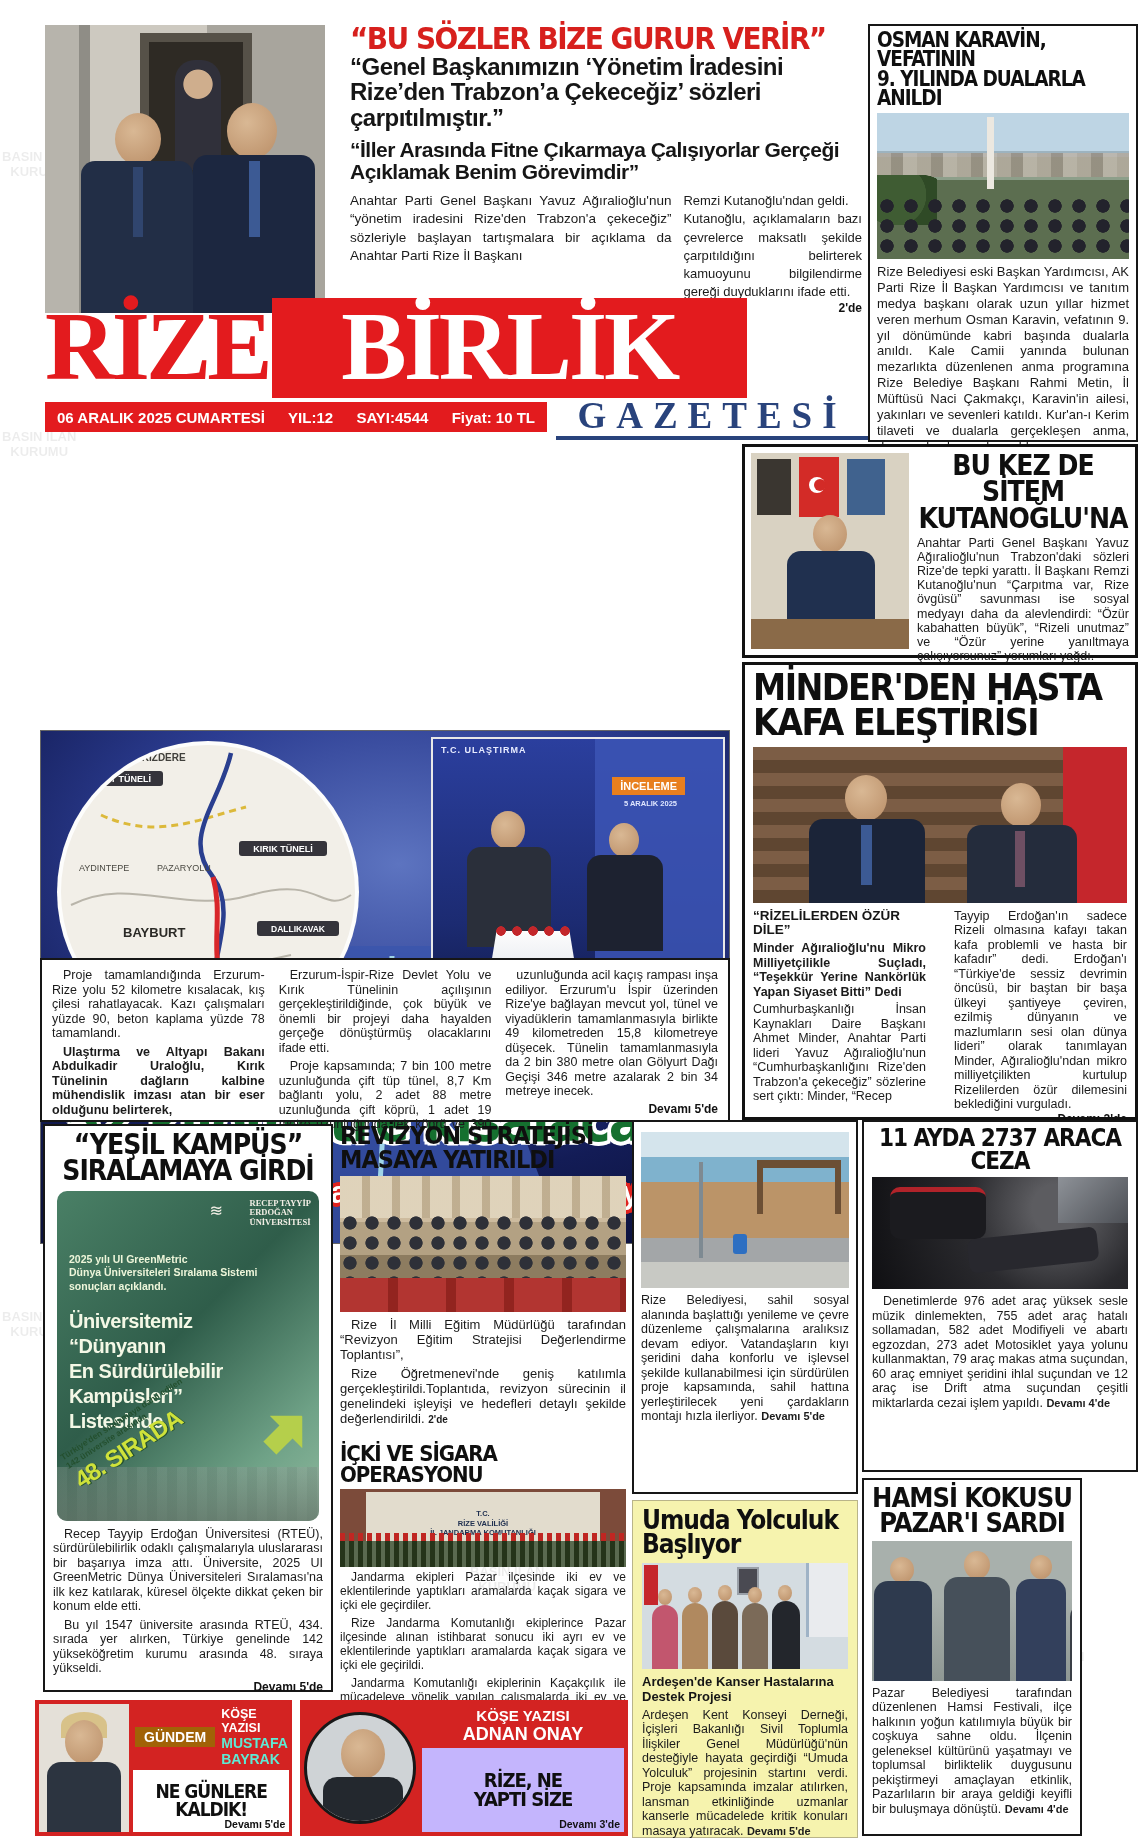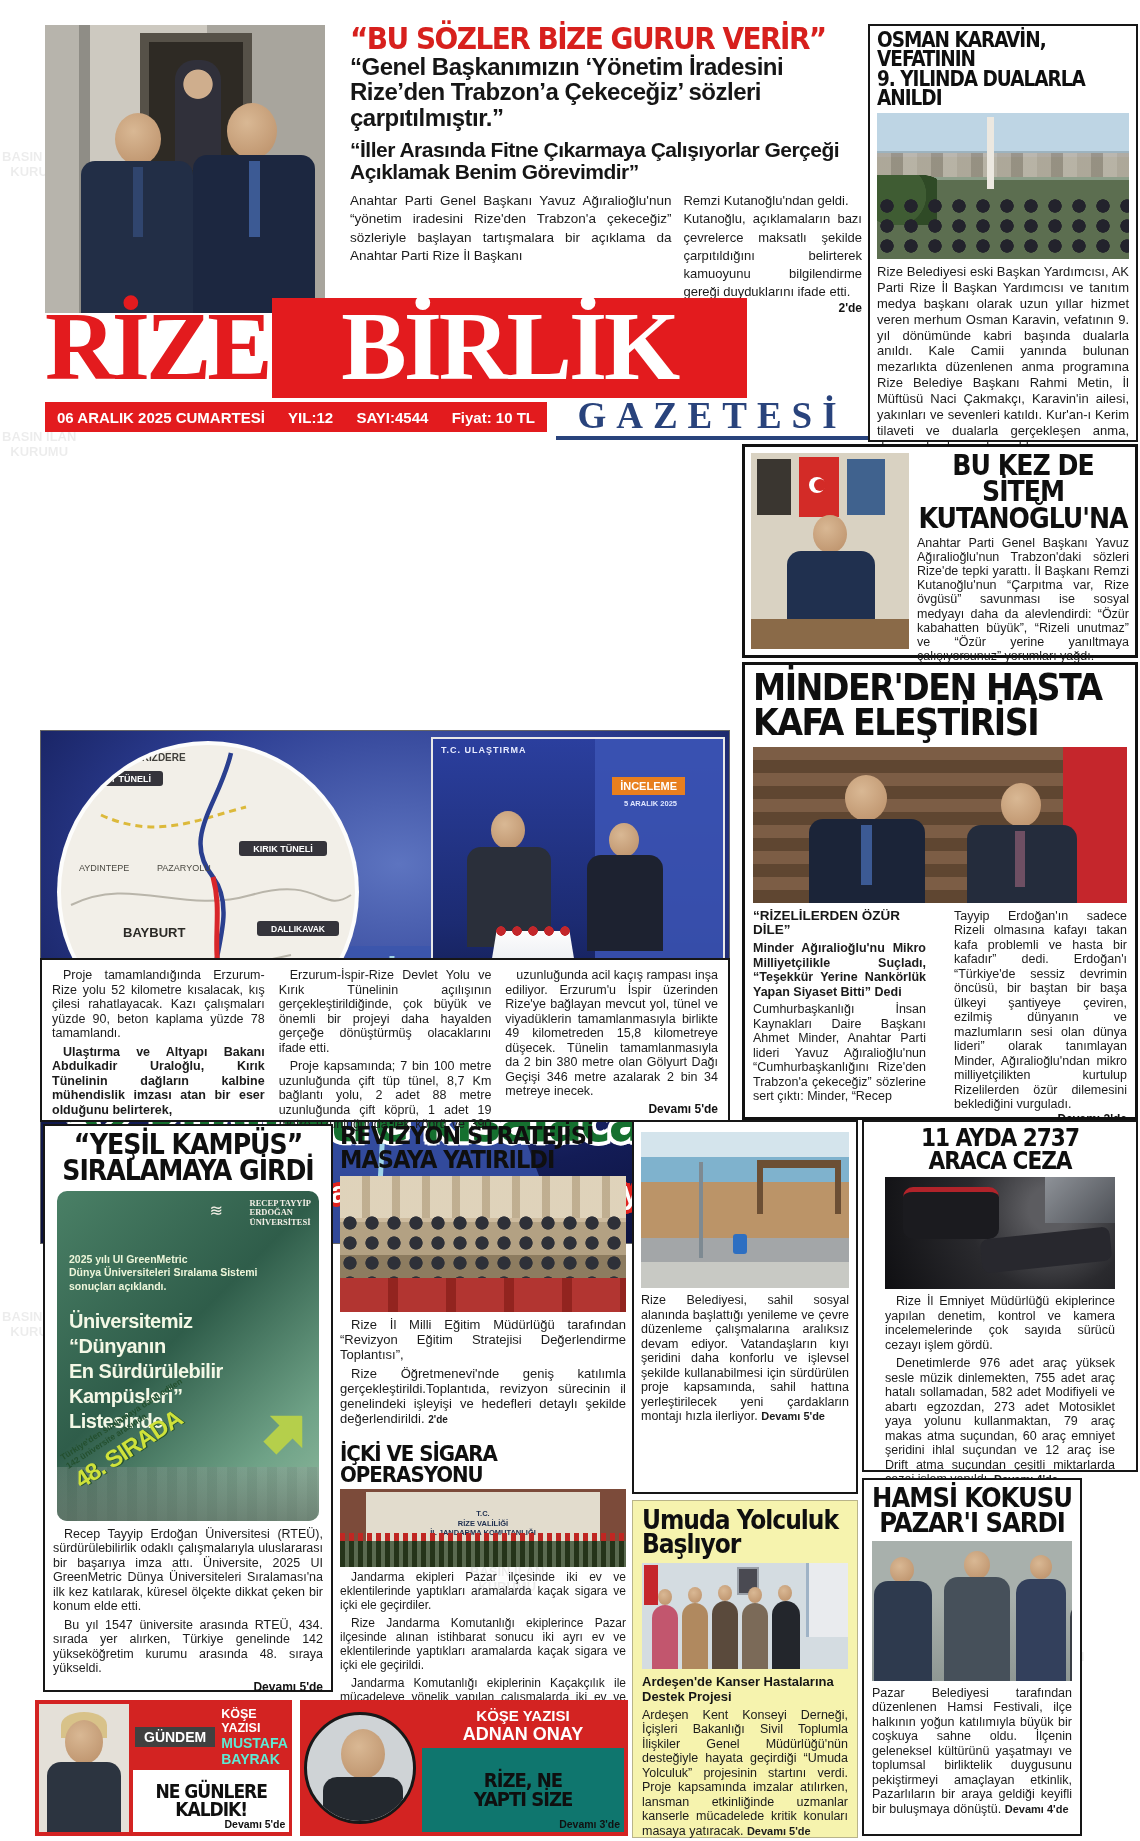--- a/index.html
+++ b/index.html
@@ -295,29 +295,28 @@
       <div class="suit" style="left:100px;top:40px;width:26px;height:66px;background:#7b6a58"></div>
       <div class="head" style="left:136px;top:22px;width:14px;height:16px"></div>
       <div class="suit" style="left:130px;top:38px;width:28px;height:68px;background:#23262c"></div>
     </div>
     <div style="font-size:13px;font-weight:800;line-height:1.15;margin-bottom:3px">Ardeşen'de Kanser Hastalarına Destek Projesi</div>
     <div class="bt" style="font-size:12.5px">
       <span>Ardeşen Kent Konseyi Derneği, İçişleri Bakanlığı Sivil Toplumla İlişkiler Genel Müdürlüğü'nün desteğiyle hayata geçirdiği “Umuda Yolculuk” projesinin startını verdi. Proje kapsamında imzalar atılırken, lansman etkinliğinde uzmanlar kanserle mücadelede kritik konuları masaya yatıracak.</span> <b style="font-size:11px">Devamı 5'de</b>
     </div>
   </div>
 
-  <div class="abs box" style="left:862px;top:1120px;width:276px;height:352px;padding:5px 21px">
+  <div class="abs box" style="left:862px;top:1120px;width:276px;height:352px;padding:5px 8px">
     <div class="hl" style="font-size:24px;text-align:center">11 AYDA 2737 ARACA CEZA</div>
     <div class="photo" style="margin:5px 0;width:100%;height:112px;background:radial-gradient(circle at 72% 28%,#5c5c60 0 12%,#2a2a2e 45%,#0f0f12 100%)">
       <div class="abs" style="left:18px;top:10px;width:96px;height:52px;background:#1b1b1f;border-radius:10px;border-top:5px solid #b1232a"></div>
       <div class="abs" style="left:96px;top:56px;width:130px;height:34px;background:#28282e;border-radius:8px;transform:rotate(-6deg)"></div>
       <div class="abs" style="right:0;top:0;width:70px;height:46px;background:linear-gradient(135deg,#8e9298,#4c4f55)"></div>
     </div>
     <div class="bt" style="font-size:12.5px">
-      <p>Rize İl Emniyet Müdürlüğü ekiplerince yapılan denetim, kontrol ve kamera incelemelerinde çok sayıda sürücü cezayı işlem gördü.</p>
       <p><span>Denetimlerde 976 adet araç yüksek sesle müzik dinlemekten, 755 adet araç hatalı sollamadan, 582 adet Modifiyeli ve abartı egzozdan, 273 adet Motosiklet yaya yolunu kullanmaktan, 79 araç makas atma suçundan, 60 araç emniyet şeridini ihlal suçundan ve 12 araç ise Drift atma suçundan çeşitli miktarlarda cezai işlem yapıldı.</span> <b style="font-size:11px">Devamı 4'de</b></p>
     </div>
   </div>
 
   <div class="abs box" style="left:862px;top:1478px;width:220px;height:358px;padding:5px 8px">
     <div class="hl" style="font-size:27px;text-align:center">HAMSİ KOKUSU
 PAZAR'I SARDI</div>
     <div class="photo" style="margin:5px 0;width:100%;height:140px;background:linear-gradient(180deg,#a8b0ac 0 40%,#8f9894 100%)">
       <div class="head" style="left:18px;top:16px;width:24px;height:26px"></div>
       <div class="suit" style="left:2px;top:40px;width:58px;height:100px;background:#2e3a4e"></div>
@@ -336,21 +335,21 @@
   </div>
 
   <div class="abs" style="left:35px;top:1700px;width:257px;height:136px;background:#d32322;padding:4px;display:flex;gap:4px">
     <div class="photo" style="width:90px;height:100%;background:#e4e0d8;flex:none">
       <div class="abs" style="left:22px;top:8px;width:46px;height:26px;background:#d8c289;border-radius:50% 50% 0 0"></div>
       <div class="head" style="left:26px;top:16px;width:38px;height:44px"></div>
       <div class="suit" style="left:8px;top:58px;width:74px;height:70px;background:#2c3440"></div>
     </div>
     <div style="flex:1;display:flex;flex-direction:column">
       <div style="display:flex;align-items:center;gap:6px;padding:3px 2px">
-        <span style="background:#404040;color:#fff;font-weight:800;font-size:14px;padding:2px 9px">GÜNDEM</span>
+        <span style="background:#a16207;color:#fff;font-weight:800;font-size:14px;padding:2px 9px">GÜNDEM</span>
         <span style="display:flex;flex-direction:column;align-items:center;flex:1">
           <span style="color:#fff;font-weight:800;font-size:12.5px">KÖŞE YAZISI</span>
           <span style="color:#5eead4;font-weight:900;font-size:14px">MUSTAFA BAYRAK</span>
         </span>
       </div>
       <div style="flex:1;background:#fff;position:relative;display:flex;align-items:center;justify-content:center">
         <div class="hl" style="font-size:19px;text-align:center">NE GÜNLERE
 KALDIK!</div>
         <div class="more" style="position:absolute;right:4px;bottom:2px;font-size:10.5px">Devamı 5'de</div>
       </div>
@@ -360,21 +359,21 @@
   <div class="abs" style="left:300px;top:1700px;width:328px;height:136px;background:#d32322;padding:4px;display:flex;gap:6px">
     <div class="photo" style="width:112px;height:112px;flex:none;align-self:center;border-radius:50%;background:#cfd3d6;border:3px solid #181818">
       <div class="head" style="left:34px;top:14px;width:44px;height:50px;background:radial-gradient(circle at 45% 35%,#cfae8d,#a8males 60%,#a8866a)"></div>
       <div class="suit" style="left:16px;top:62px;width:80px;height:52px;background:#23282e"></div>
     </div>
     <div style="flex:1;display:flex;flex-direction:column">
       <div style="text-align:center;padding:3px 0">
         <div style="color:#fff;font-weight:800;font-size:15px">KÖŞE YAZISI</div>
         <div style="color:#fff;font-weight:900;font-size:18px">ADNAN ONAY</div>
       </div>
-      <div style="flex:1;background:#0f766e;position:relative;display:flex;align-items:center;justify-content:center">
+      <div style="flex:1;background:#c4b5fd;position:relative;display:flex;align-items:center;justify-content:center">
         <div class="hl" style="font-size:20px;text-align:center">RİZE, NE
 YAPTI SİZE</div>
         <div class="more" style="position:absolute;right:4px;bottom:2px;font-size:10.5px">Devamı 3'de</div>
       </div>
     </div>
   </div>
 
 </div>
 
 </body></html>

